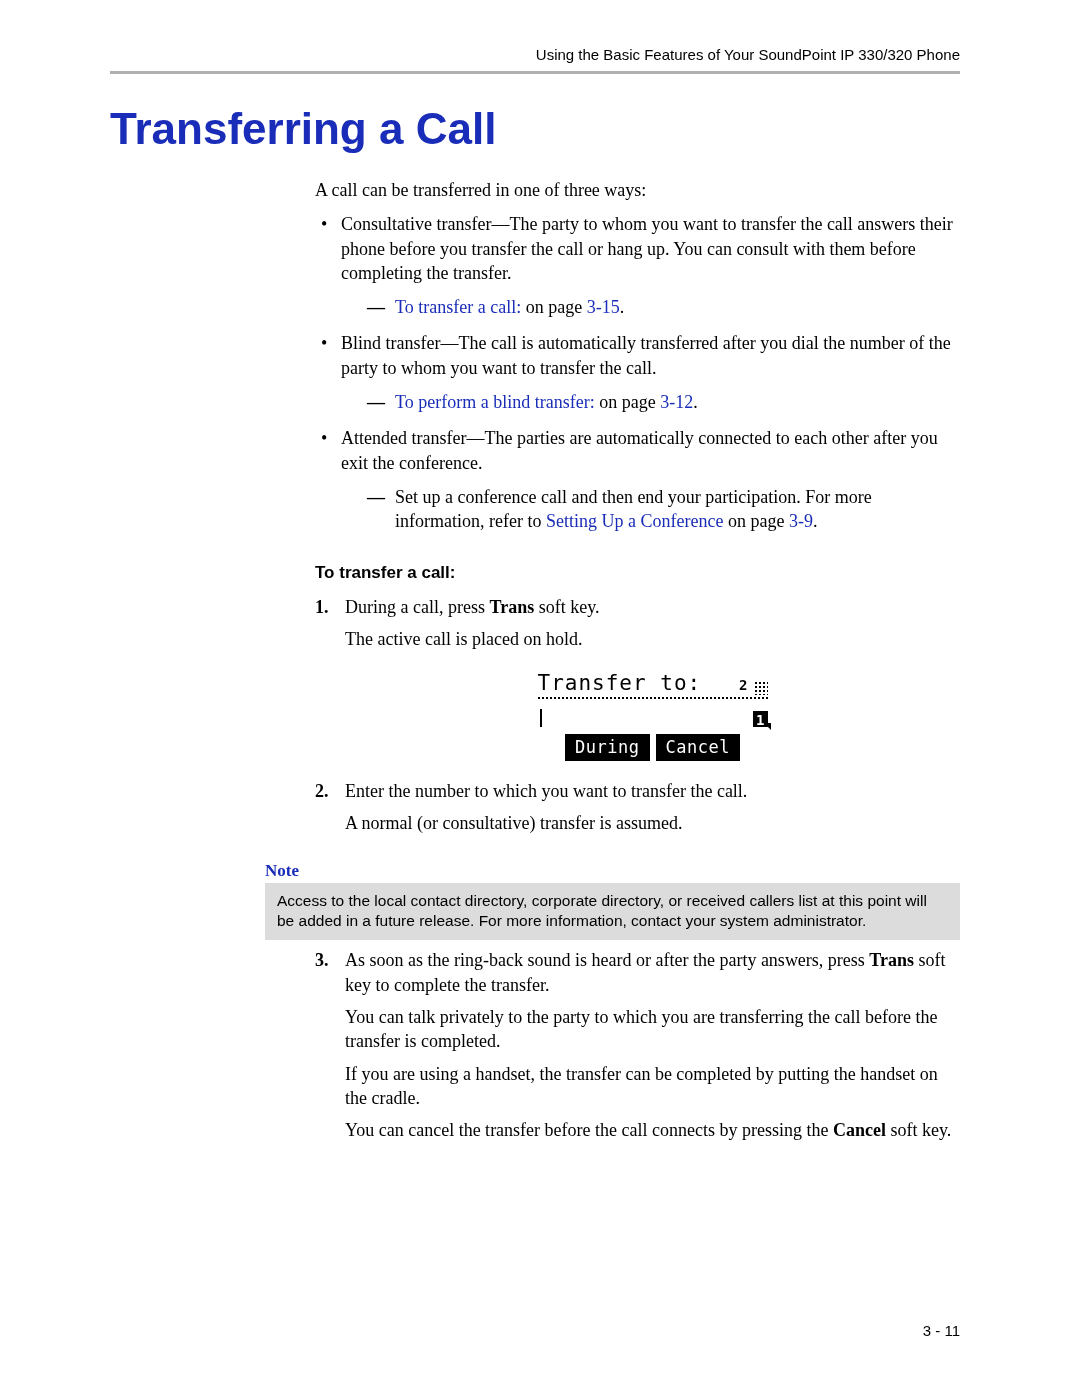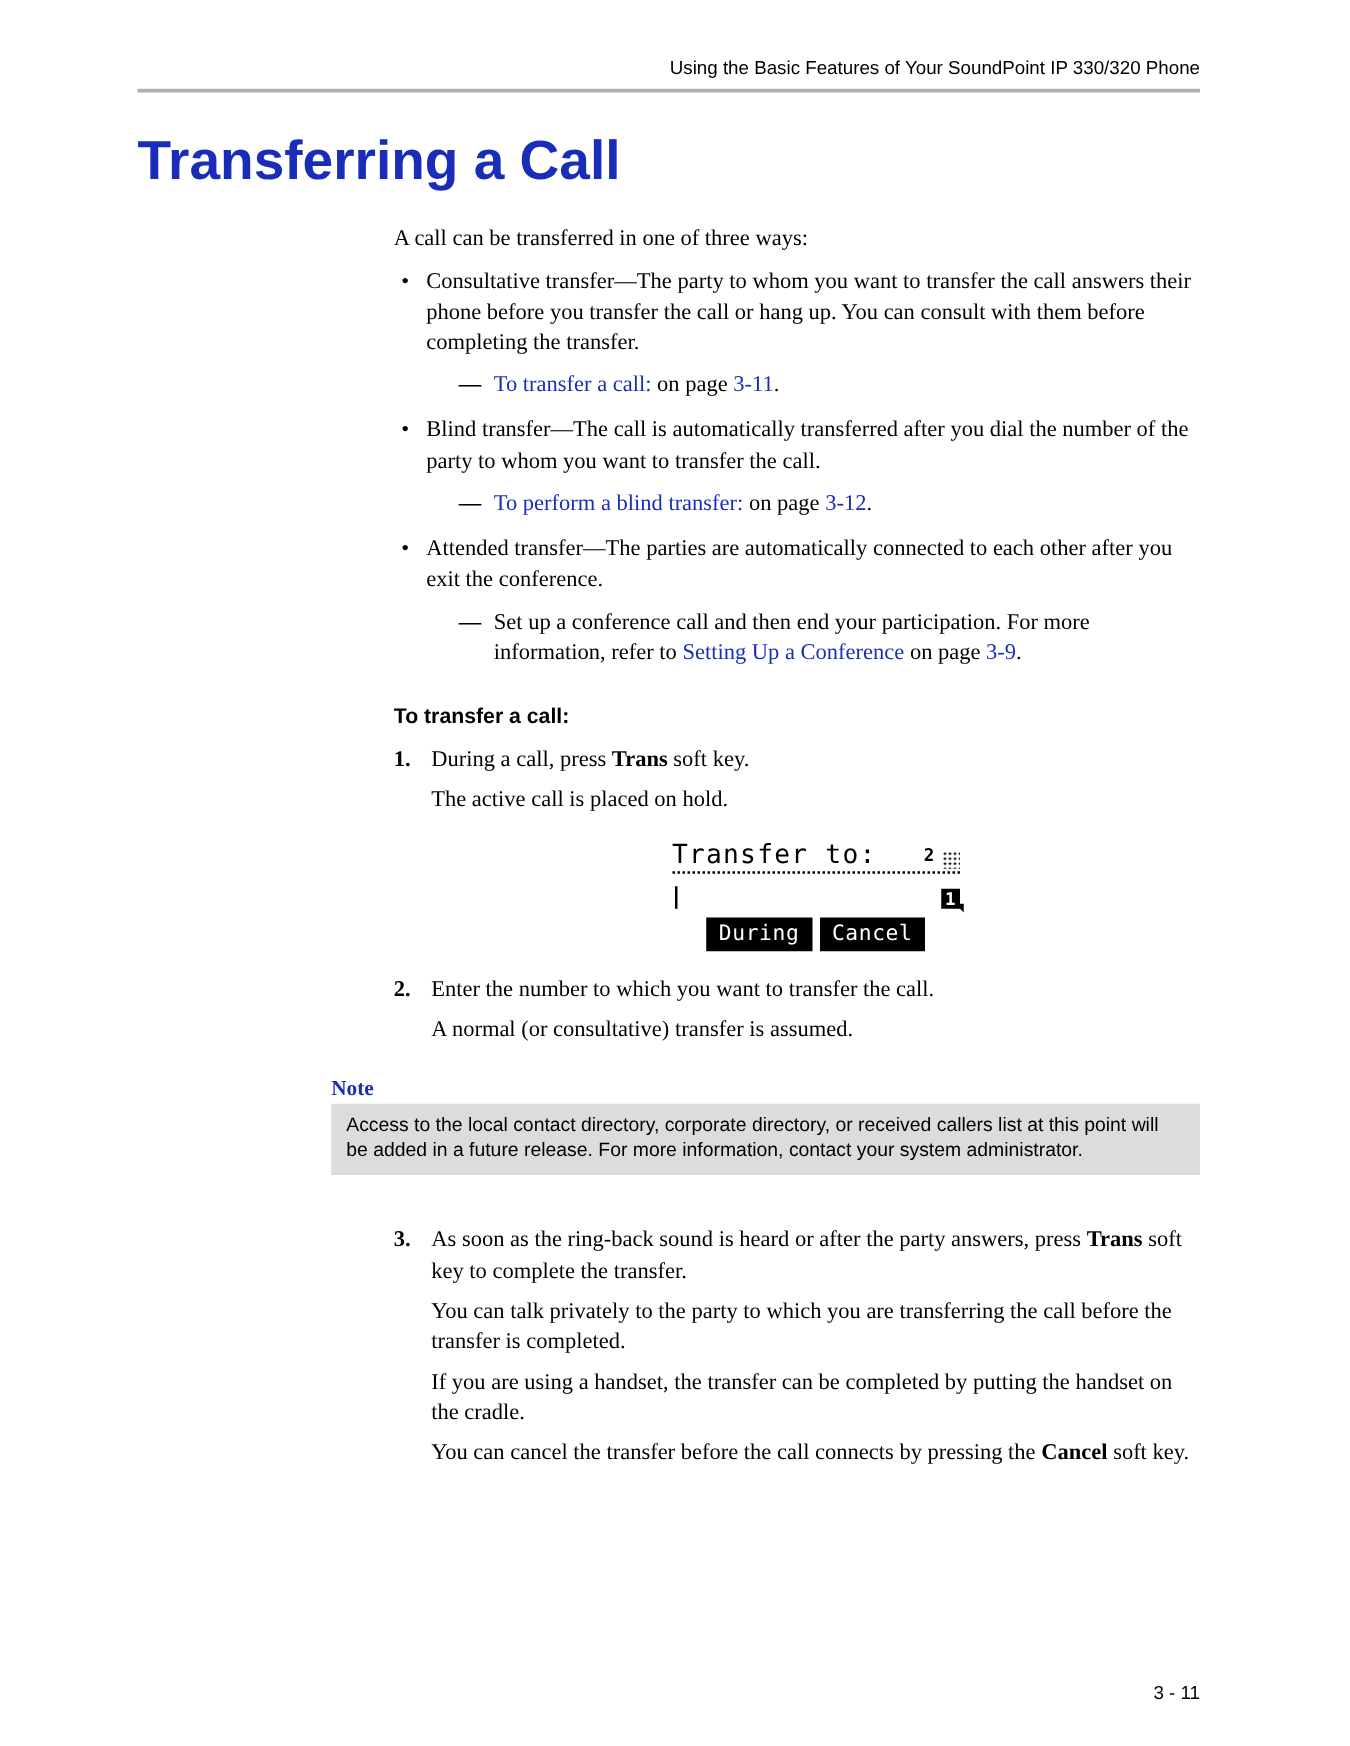--- a/index.html
+++ b/index.html
@@ -209,21 +209,21 @@
     background:#dcdcdc;
     font-family: Arial, Helvetica, sans-serif;
     font-size:15.5px;
     line-height:1.35;
     padding:8px 12px;
   }
 
   .pageno {
     position:absolute;
     right:120px;
-    bottom:34px;
+    bottom:58px;
     font-family: Arial, Helvetica, sans-serif;
     font-size:15px;
   }
 </style>
 </head>
 <body>
 
 <div class="page">
 
   <div class="runhead">Using the Basic Features of Your SoundPoint IP 330/320 Phone</div>
@@ -232,21 +232,21 @@
   <h1 class="title">Transferring a Call</h1>
 
   <div class="bodycol">
     <p class="para">A call can be transferred in one of three ways:</p>
 
     <ul class="outer">
       <li>
         <span>Consultative transfer—The party to whom you want to transfer the call answers their phone before you transfer the call or hang up. You can consult with them before completing the transfer.</span>
         <ul class="inner">
           <li>
-            <span class="link">To transfer a call:</span><span> on page </span><span class="link">3-11</span><span>.</span>
+            <span class="link">To transfer a call:</span><span> on page </span><span class="link">3-15</span><span>.</span>
           </li>
         </ul>
       </li>
 
       <li>
         <span>Blind transfer—The call is automatically transferred after you dial the number of the party to whom you want to transfer the call.</span>
         <ul class="inner">
           <li>
             <span class="link">To perform a blind transfer:</span><span> on page </span><span class="link">3-12</span><span>.</span>
           </li>
@@ -292,21 +292,21 @@
       <li>
         <span>Enter the number to which you want to transfer the call.</span>
         <div class="sub">A normal (or consultative) transfer is assumed.</div>
 
         <div class="note-row">
           <div class="note-label">Note</div>
           <div class="note-box">Access to the local contact directory, corporate directory, or received callers list at this point will be added in a future release. For more information, contact your system administrator.</div>
         </div>
       </li>
 
-      <li style="margin-top:39px;">
+      <li style="margin-top:8px;">
         <span>As soon as the ring-back sound is heard or after the party answers, press </span><b>Trans</b><span> soft key to complete the transfer.</span>
         <div class="sub">You can talk privately to the party to which you are transferring the call before the transfer is completed.</div>
         <div class="sub">If you are using a handset, the transfer can be completed by putting the handset on the cradle.</div>
         <div class="sub">
           <span>You can cancel the transfer before the call connects by pressing the </span><b>Cancel</b><span> soft key.</span>
         </div>
       </li>
     </ol>
   </div>
 

